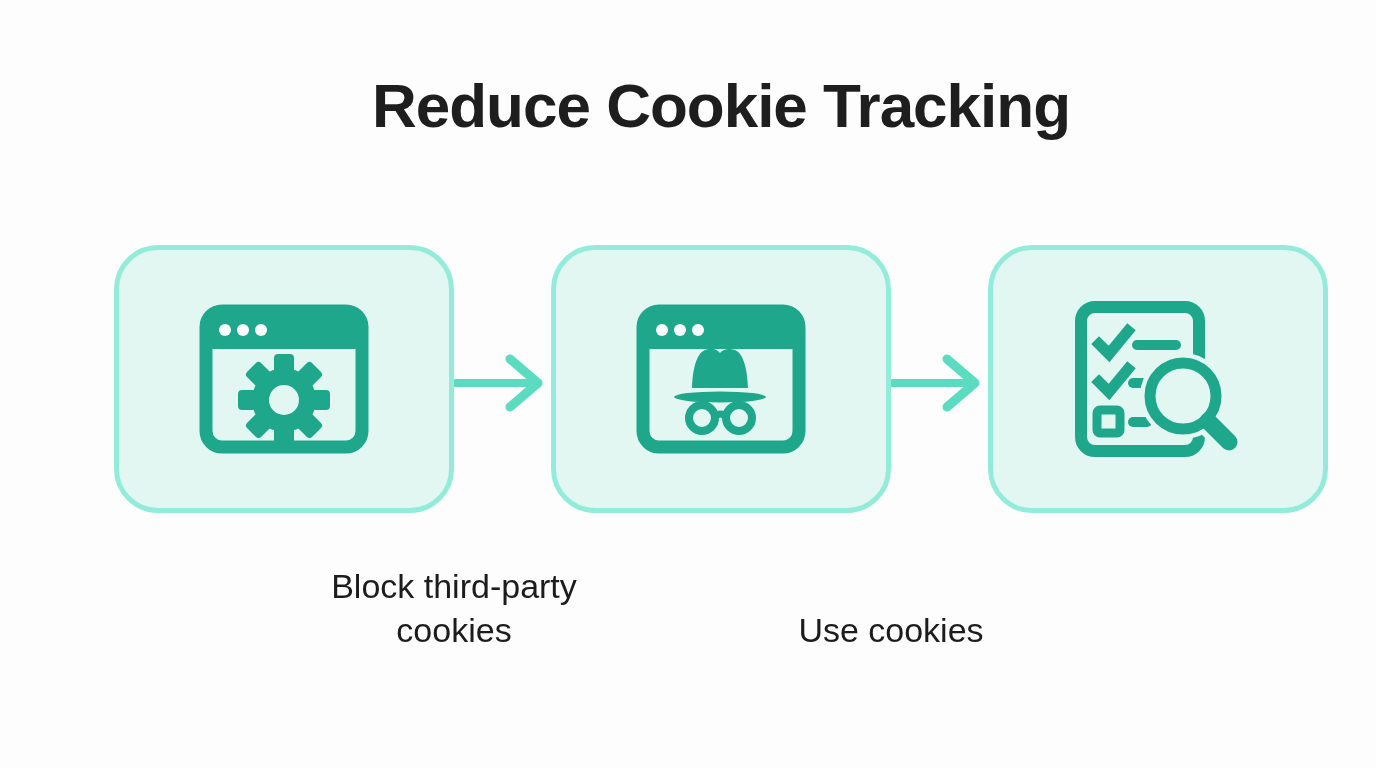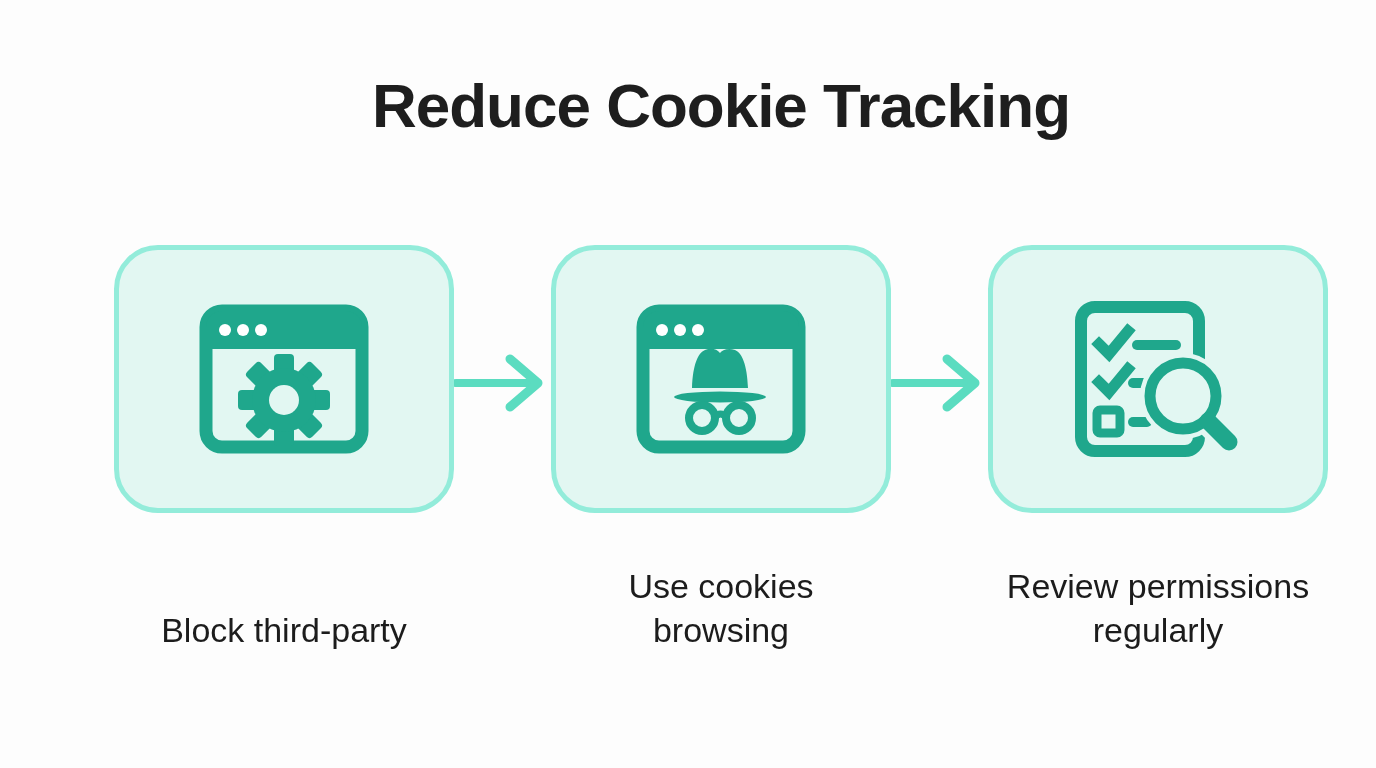--- a/index.html
+++ b/index.html
@@ -143,27 +143,23 @@
           <line x1="137" y1="121" x2="158" y2="142" stroke="#1fa78c" stroke-width="17" stroke-linecap="round"></line>
         </g>
       </svg>
     </div>
 
   </div>
 
   <div class="labels-row">
     <div class="label">
       <span>Block third-party</span><br>
+      <span>cookies</span>
     </div>
     <div class="label-spacer"></div>
     <div class="label">
       <span>Use cookies</span><br>
-      <span>browsing</span>
     </div>
     <div class="label-spacer"></div>
-    <div class="label">
-      <span>Review permissions</span><br>
-      <span>regularly</span>
-    </div>
   </div>
 
 
 </div>
 
 </body></html>

